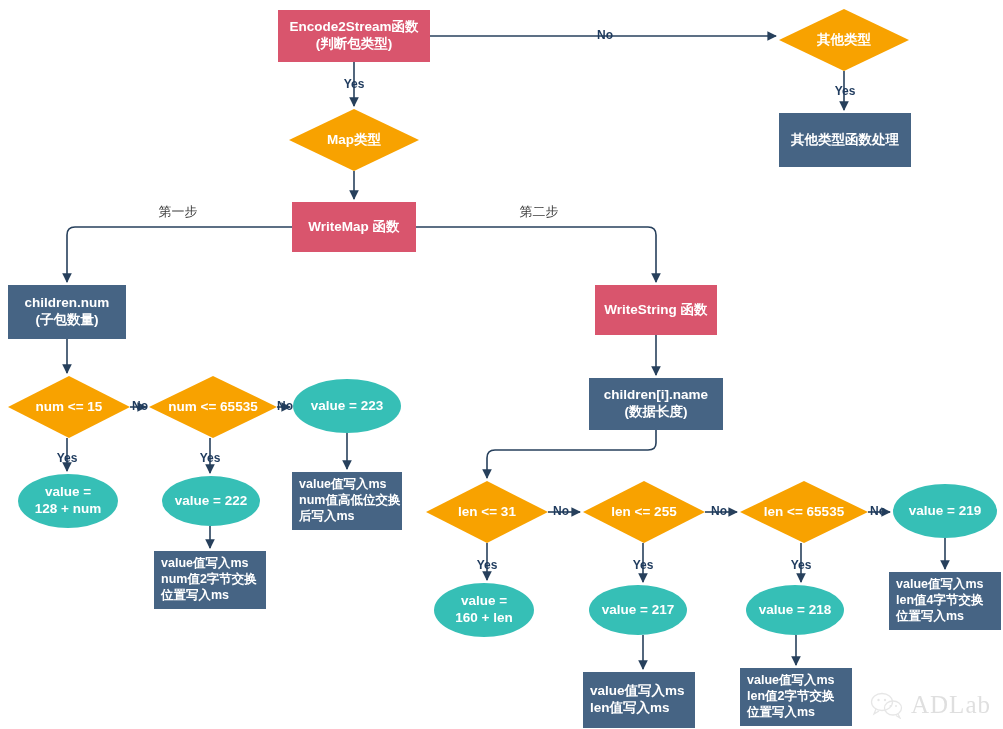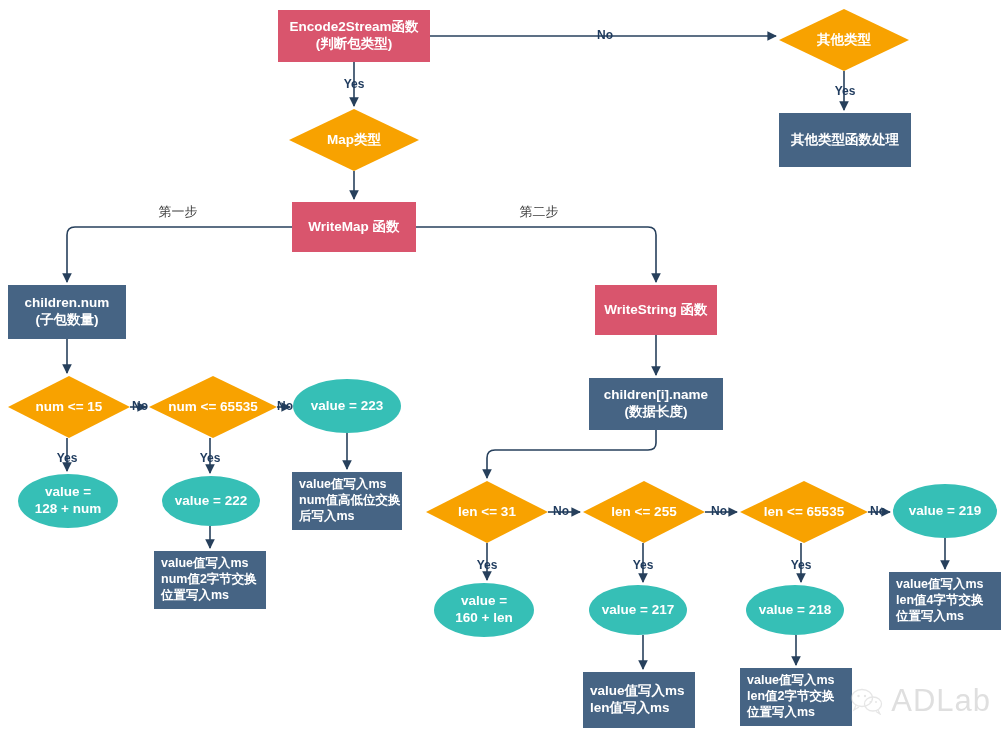--- a/index.html
+++ b/index.html
@@ -61,24 +61,24 @@
     position: absolute;
     right: 12px;
     bottom: 10px;
     display: flex;
     align-items: center;
     gap: 7px;
     opacity: 0.45;
     pointer-events: none;
   }
   .watermark .wm-text {
-    font-size: 31px;
+    font-size: 25px;
     color: #b9b9b9;
     letter-spacing: 1px;
-    font-family: Liberation Sans, sans-serif;
+    font-family: Liberation Serif, serif;
   }
 </style>
 </head>
 <body>
 
 <div id="canvas">
 
   <svg class="layer" viewBox="0 0 1003 729">
     <defs>
       <marker id="arrow" markerWidth="7" markerHeight="7" refX="5.4" refY="3" orient="auto" markerUnits="strokeWidth">

